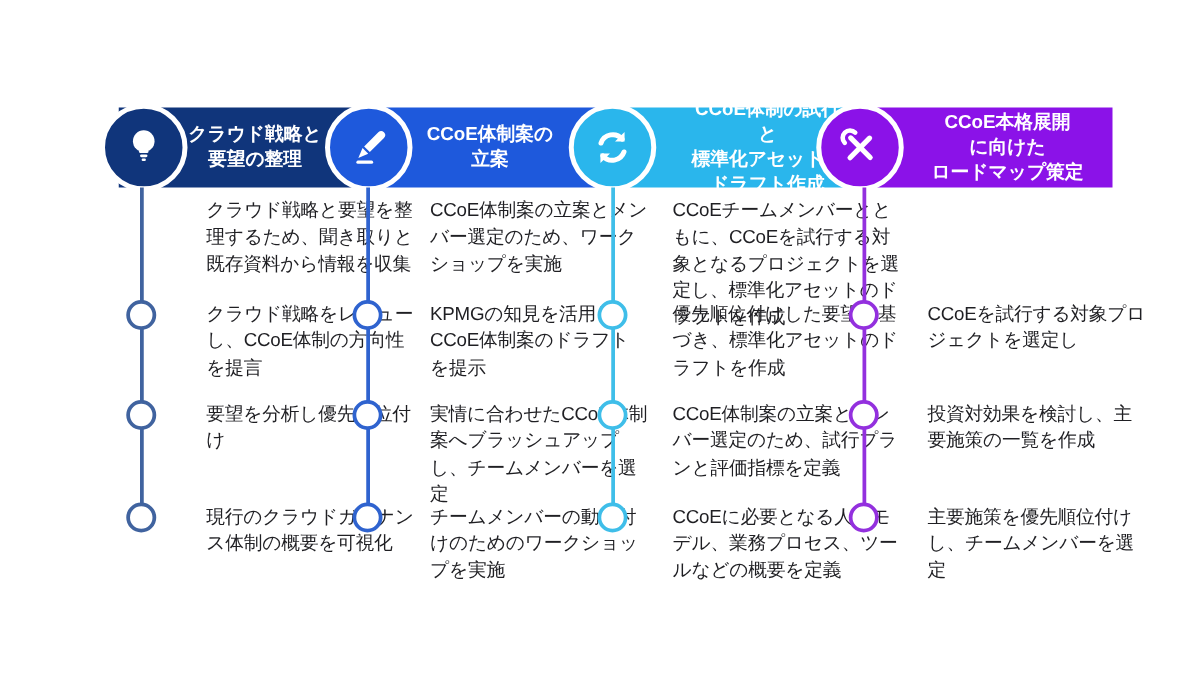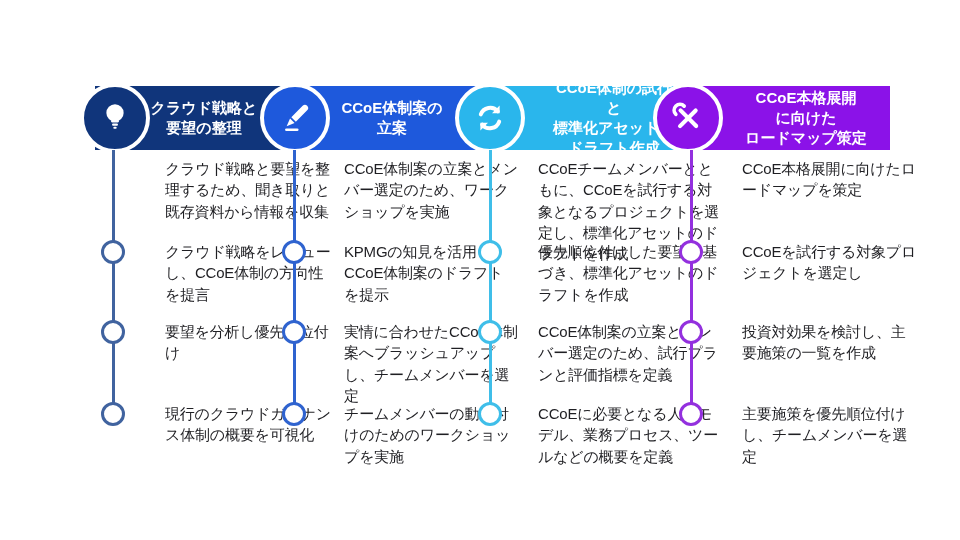--- a/index.html
+++ b/index.html
@@ -143,21 +143,20 @@
     <div class="hcircle c3">
       <svg width="34" height="34" viewBox="0 0 24 24" aria-hidden="true">
           <g fill="#fff">
             <rect x="10.65" y="3" width="2.9" height="18.5" rx="1.45" transform="rotate(45 12 12)"></rect>
             <rect x="10.65" y="3" width="2.9" height="18.5" rx="1.45" transform="rotate(-45 12 12)"></rect>
           </g>
           <path d="M9.3 3.6A4.1 4.1 0 1 0 3.4 9.4" fill="none" stroke="#fff" stroke-width="2.6" stroke-linecap="round"></path>
         </svg>
     </div>
     <div class="vline l3"></div>
-    <div class="txt x3 ri">CCoE本格展開に向けたロードマップを策定</div>
     <div class="marker m3 r1"></div>
     <div class="txt x3 r1">CCoEを試行する対象プロジェクトを選定し</div>
     <div class="marker m3 r2"></div>
     <div class="txt x3 r2">投資対効果を検討し、主要施策の一覧を作成</div>
     <div class="marker m3 r3"></div>
     <div class="txt x3 r3">主要施策を優先順位付けし、チームメンバーを選定</div>
   </div>
 
 </div>
 

